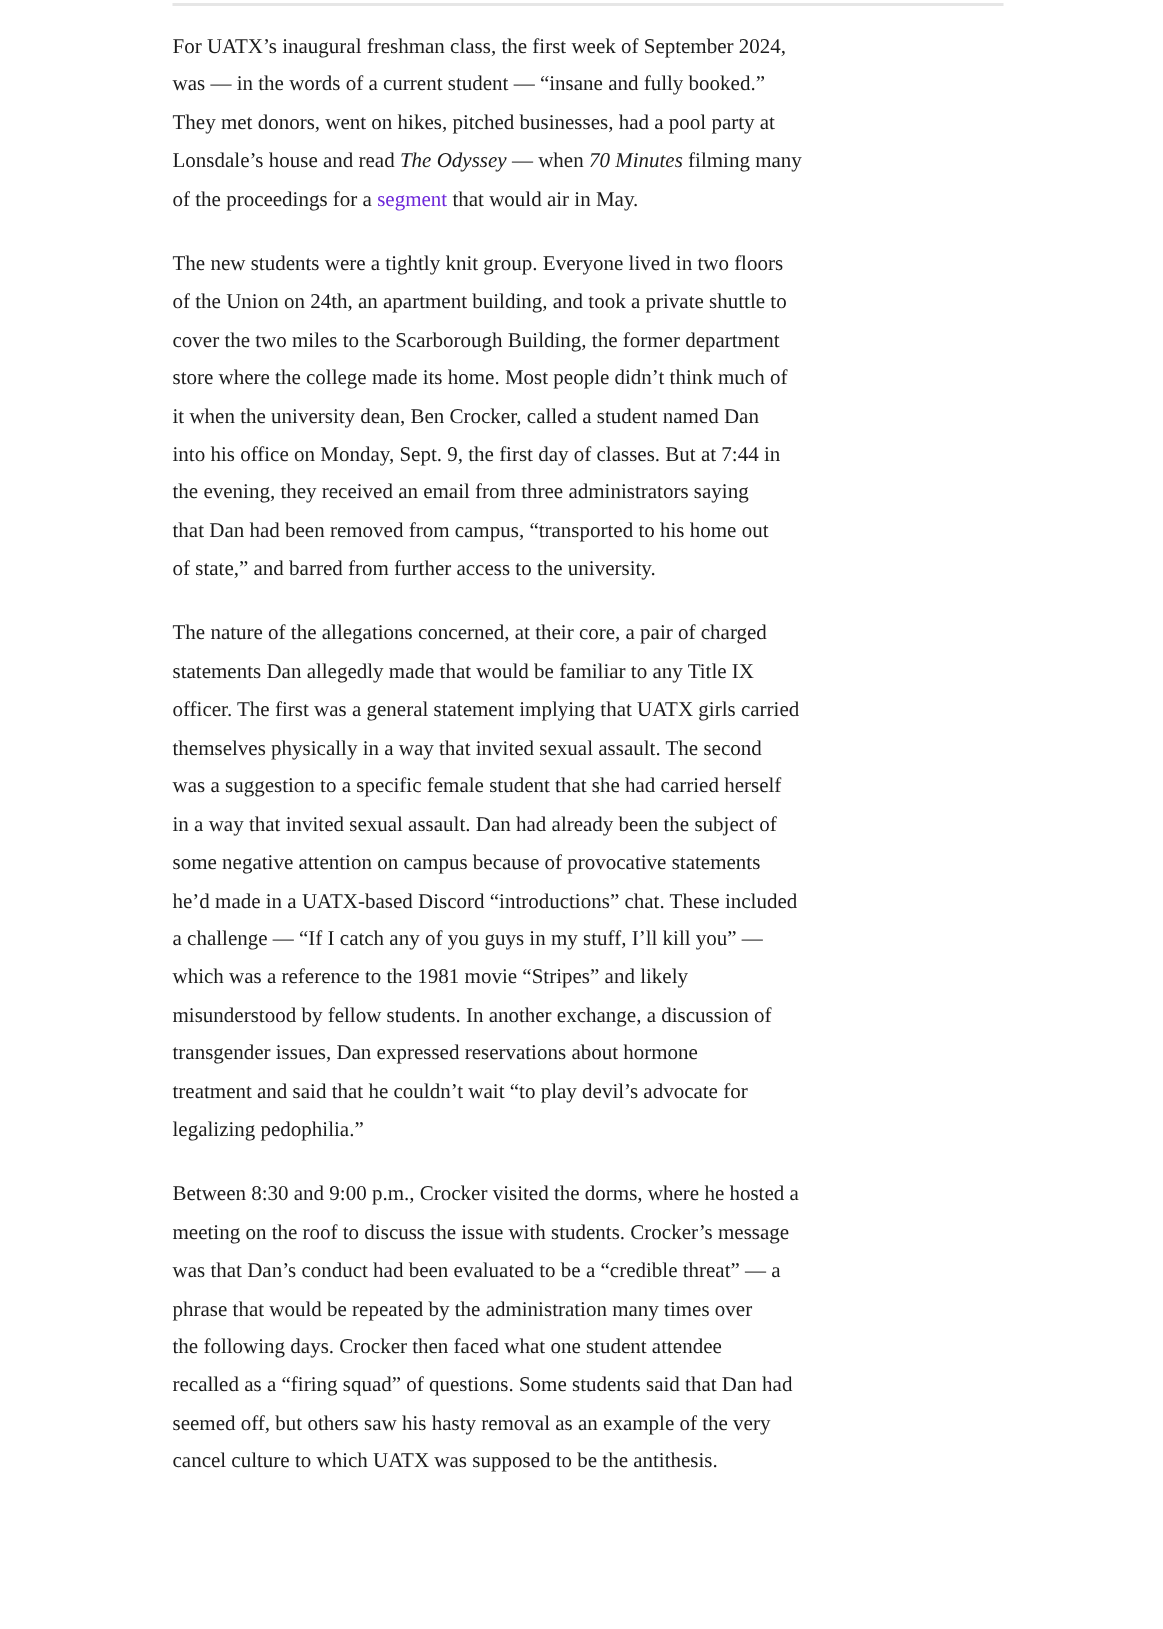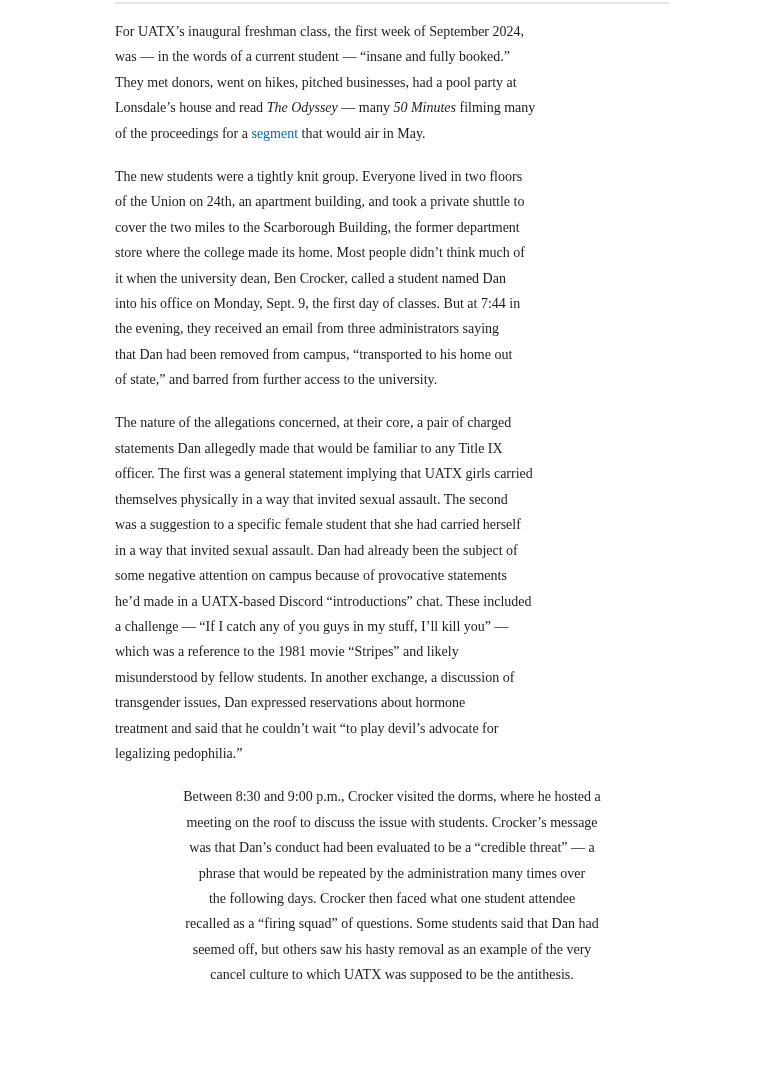--- a/index.html
+++ b/index.html
@@ -28,40 +28,39 @@
   }
   .content p {
     margin: 0 0 17.5px 0;
     font-size: 14px;
     line-height: 25.45px;
     white-space: pre-line;
     letter-spacing: 0px;
   }
   .content p:last-child {
     margin-bottom: 0;
-    text-align: center;
   }
   em.work-title {
   }
   a.inline-link {
-    color: #0369a1;
+    color: #6d28d9;
     text-decoration: none;
     cursor: pointer;
   }
 </style>
 </head>
 <body>
 
 <div class="page">
   <div class="top-rule"></div>
   <article class="content">
     <p><span>For UATX’s inaugural freshman class, the first week of September 2024,
 was — in the words of a current student — “insane and fully booked.”
 They met donors, went on hikes, pitched businesses, had a pool party at
-Lonsdale’s house and read </span><em class="work-title">The Odyssey</em><span> — many </span><em class="work-title">50 Minutes</em><span> filming many
+Lonsdale’s house and read </span><em class="work-title">The Odyssey</em><span> — when </span><em class="work-title">70 Minutes</em><span> filming many
 of the proceedings for a </span><a class="inline-link" href="#">segment</a><span> that would air in May.</span></p>
     <p>The new students were a tightly knit group. Everyone lived in two floors
 of the Union on 24th, an apartment building, and took a private shuttle to
 cover the two miles to the Scarborough Building, the former department
 store where the college made its home. Most people didn’t think much of
 it when the university dean, Ben Crocker, called a student named Dan
 into his office on Monday, Sept. 9, the first day of classes. But at 7:44 in
 the evening, they received an email from three administrators saying
 that Dan had been removed from campus, “transported to his home out
 of state,” and barred from further access to the university.</p>

